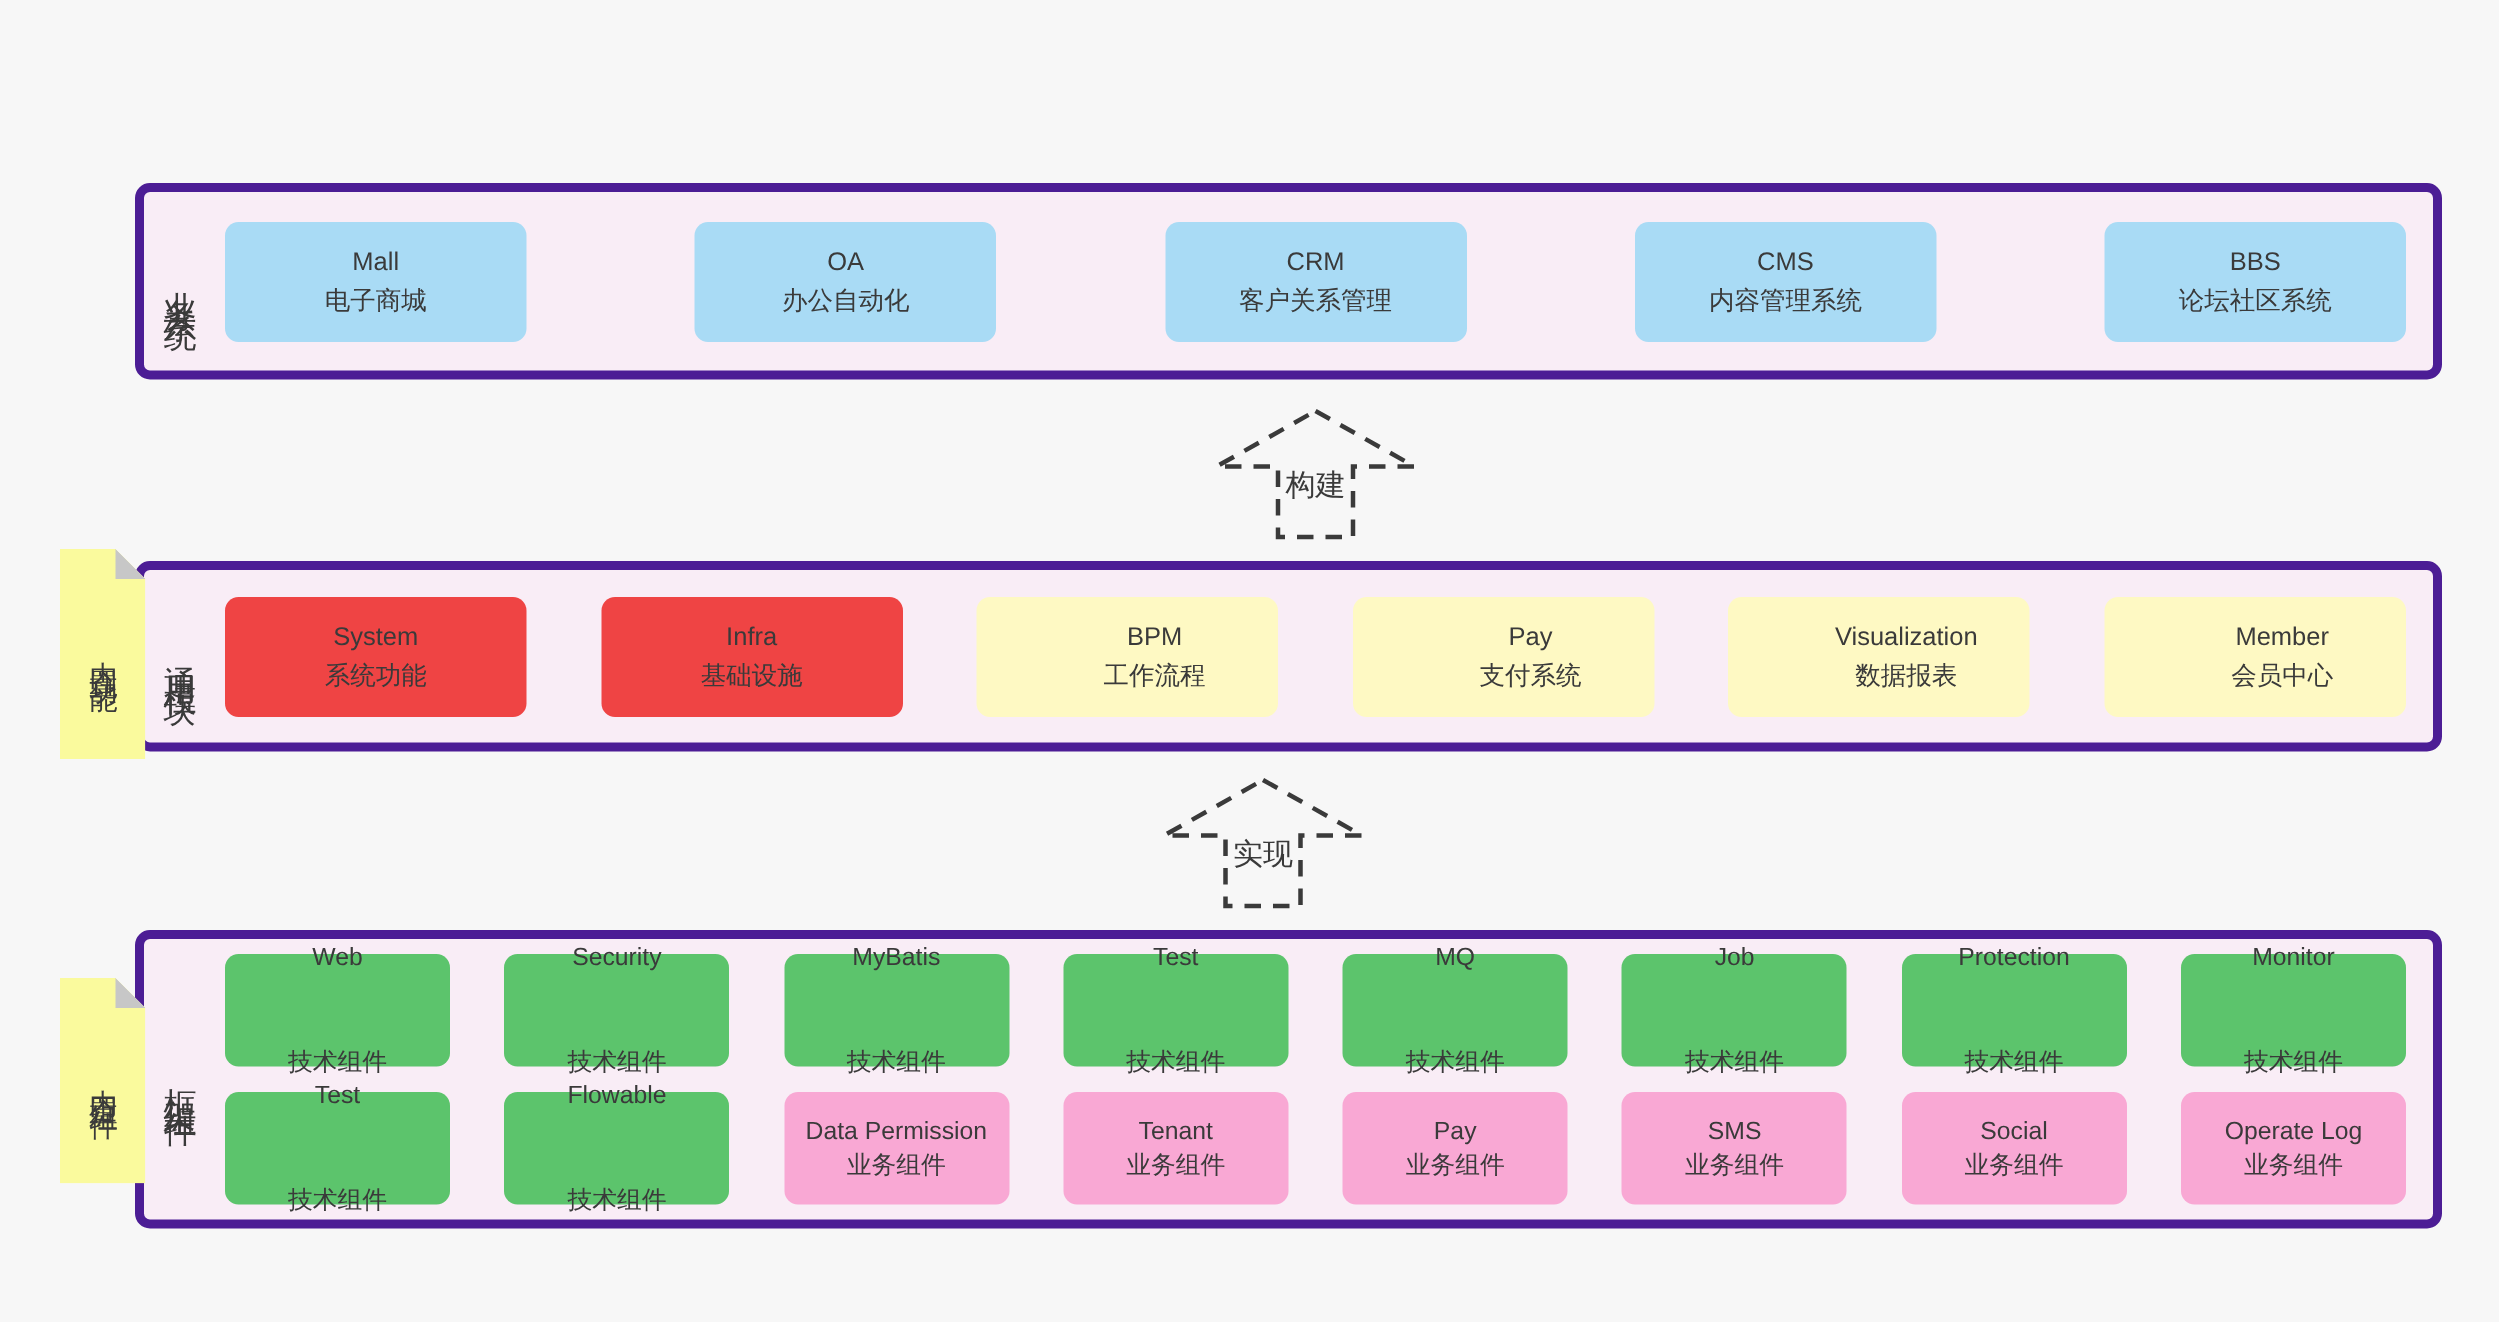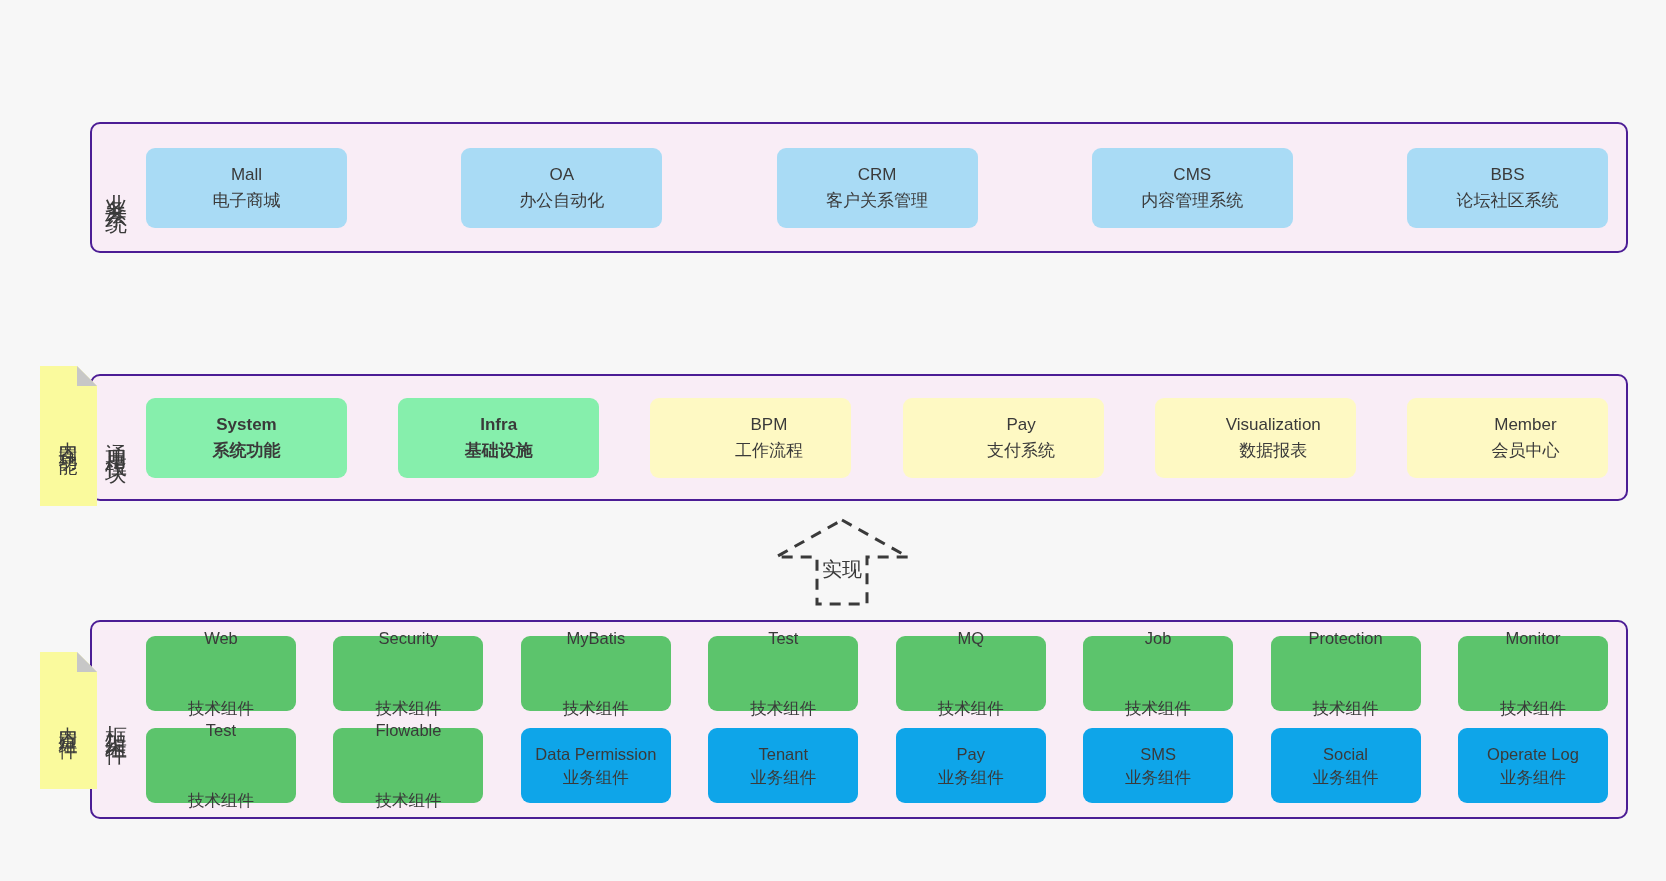--- a/index.html
+++ b/index.html
@@ -2,45 +2,45 @@
 <html><head>
 <meta charset="utf-8">
 <style>
   html,body{margin:0;padding:0;background:#f7f7f7;}
   .stage{
     position:relative;width:1666px;height:881px;background:#f7f7f7;
     font-family:"Liberation Sans","DejaVu Sans",sans-serif;color:#3a3a3a;overflow:hidden;
   }
   
   .layer{
-    position:absolute;background:#f9edf6;border:2px solid #4c1d95;border-radius:10px;
+    position:absolute;background:#f9edf6;border:6px solid #4c1d95;border-radius:10px;
     display:flex;align-items:stretch;box-sizing:border-box;z-index:1;
   }
   #layer-business{left:90px;top:122px;width:1538px;height:131px;}
   #layer-modules{left:90px;top:374px;width:1538px;height:127px;}
   #layer-framework{left:90px;top:620px;width:1538px;height:199px;}
   .layer-label-wrap{width:48px;display:flex;align-items:center;justify-content:center;flex:none;}
   .layer-label{writing-mode:vertical-rl;text-orientation:upright;font-size:22px;letter-spacing:6px;line-height:1;}
   .boxes{flex:1;display:flex;align-items:center;justify-content:space-between;padding:0 18px 0 6px;}
   .rows{flex:1;display:flex;flex-direction:column;justify-content:center;gap:17px;padding:0 18px 0 6px;}
   .row{display:flex;justify-content:space-between;}
   
   .box{
     border-radius:9px;display:flex;flex-direction:column;align-items:center;justify-content:center;
     text-align:center;flex:none;box-sizing:border-box;padding:2px 4px;
   }
   .box .t,.box .s{font-size:17px;line-height:26px;}
   .w6{width:201px;height:80px;}
   .w8{width:150px;height:75px;}
   .w8 .t,.w8 .s{font-size:16.5px;line-height:23px;}
   .blue{background:#a9dbf5;}
-  .red{background:#86efac;font-weight:bold;}
+  .red{background:#ef4444;}
   .pink{background:#fef9c3;padding-left:40px;}
   .green{background:#5cc46c;gap:47px;}
-  .lgreen{background:#0ea5e9;}
+  .lgreen{background:#f9a8d4;}
   
   .note{
     position:absolute;width:57px;background:#fafa9d;z-index:3;
     display:flex;align-items:center;justify-content:center;
     clip-path:polygon(0 0,calc(100% - 20px) 0,100% 20px,100% 100%,0 100%);
   }
   .note::after{
     content:"";position:absolute;top:0;right:0;width:20px;height:20px;
     background:linear-gradient(to bottom left,rgba(0,0,0,0) 49%,#c7c7c7 50%);
   }
@@ -83,20 +83,26 @@
         <div class="t">CMS</div>
         <div class="s">内容管理系统</div>
       </div>
       <div class="box w6 blue">
         <div class="t">BBS</div>
         <div class="s">论坛社区系统</div>
       </div>
     </div>
   </div>
 
+  <div class="arrow" id="arrow-build">
+    <svg viewBox="0 0 140 92">
+      <polygon points="70,4 136,41 95,41 95,88 45,88 45,41 4,41" fill="none" stroke="#3a3a3a" stroke-width="3" stroke-dasharray="11 8" stroke-linejoin="miter"></polygon>
+    </svg>
+    <div class="arrow-label">构建</div>
+  </div>
 
   <div class="note" id="note-modules">
     <div class="note-text">内置功能</div>
   </div>
   <div class="layer" id="layer-modules">
     <div class="layer-label-wrap">
       <div class="layer-label">通用模块</div>
     </div>
     <div class="boxes">
       <div class="box w6 red">

